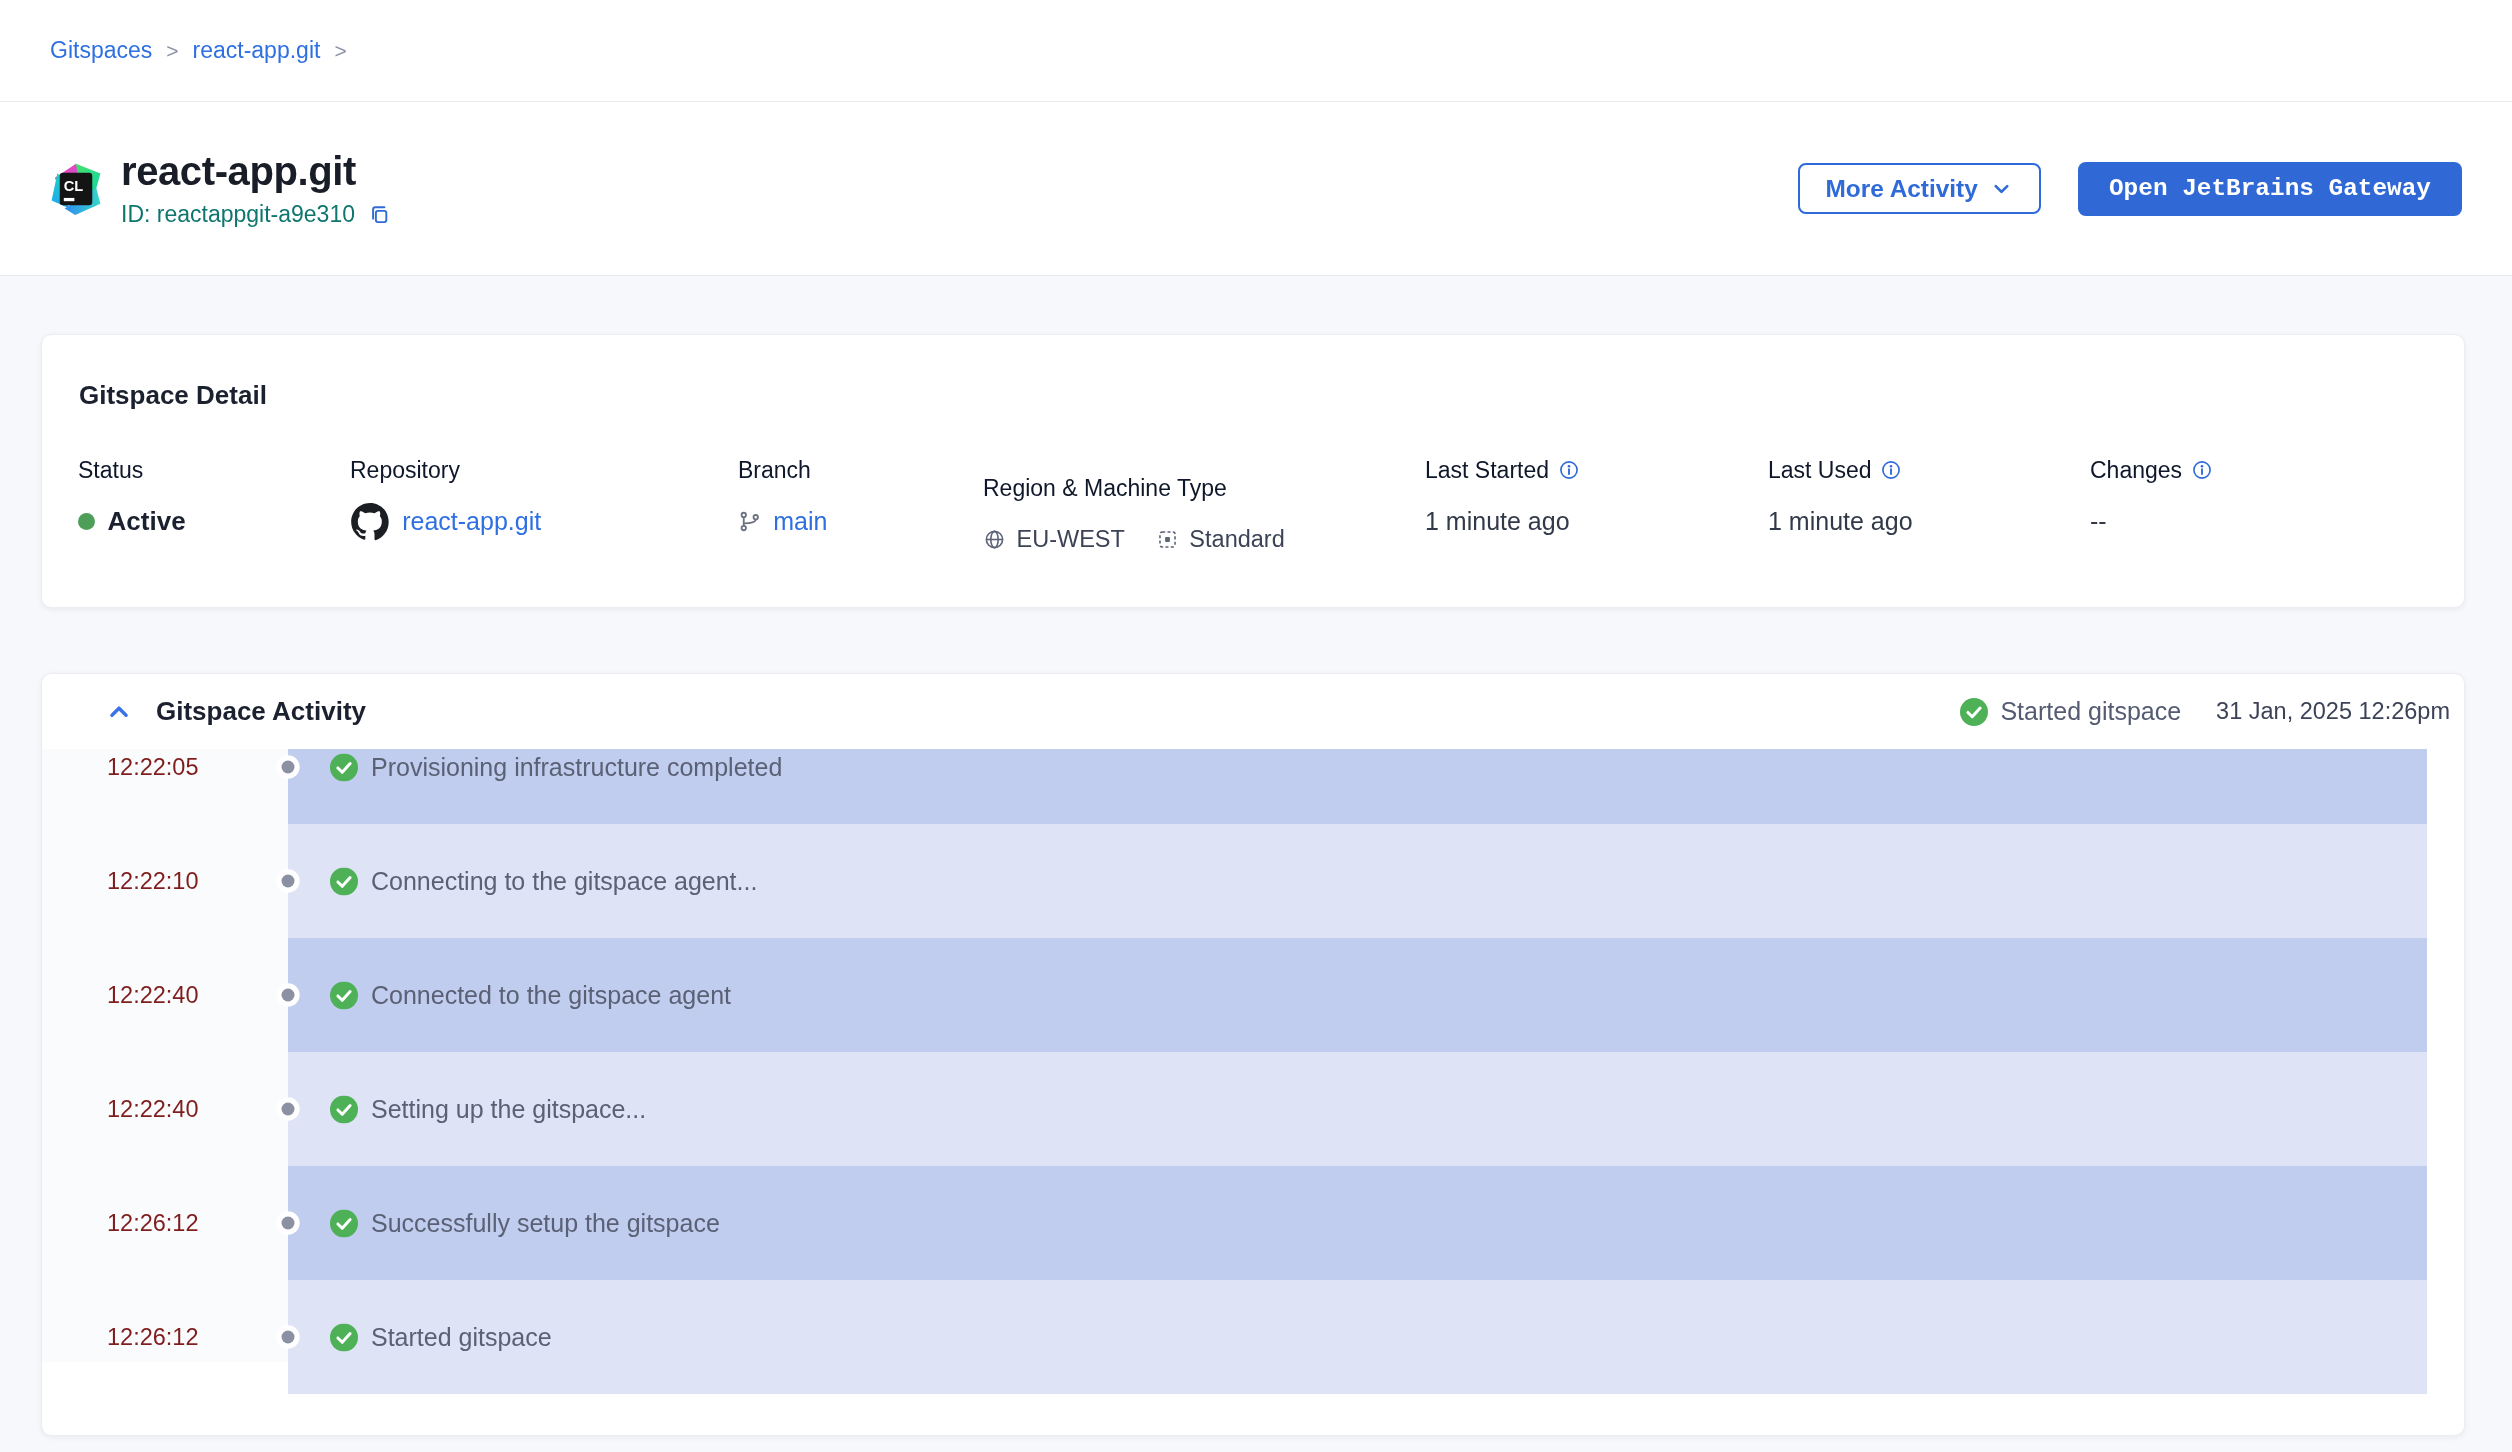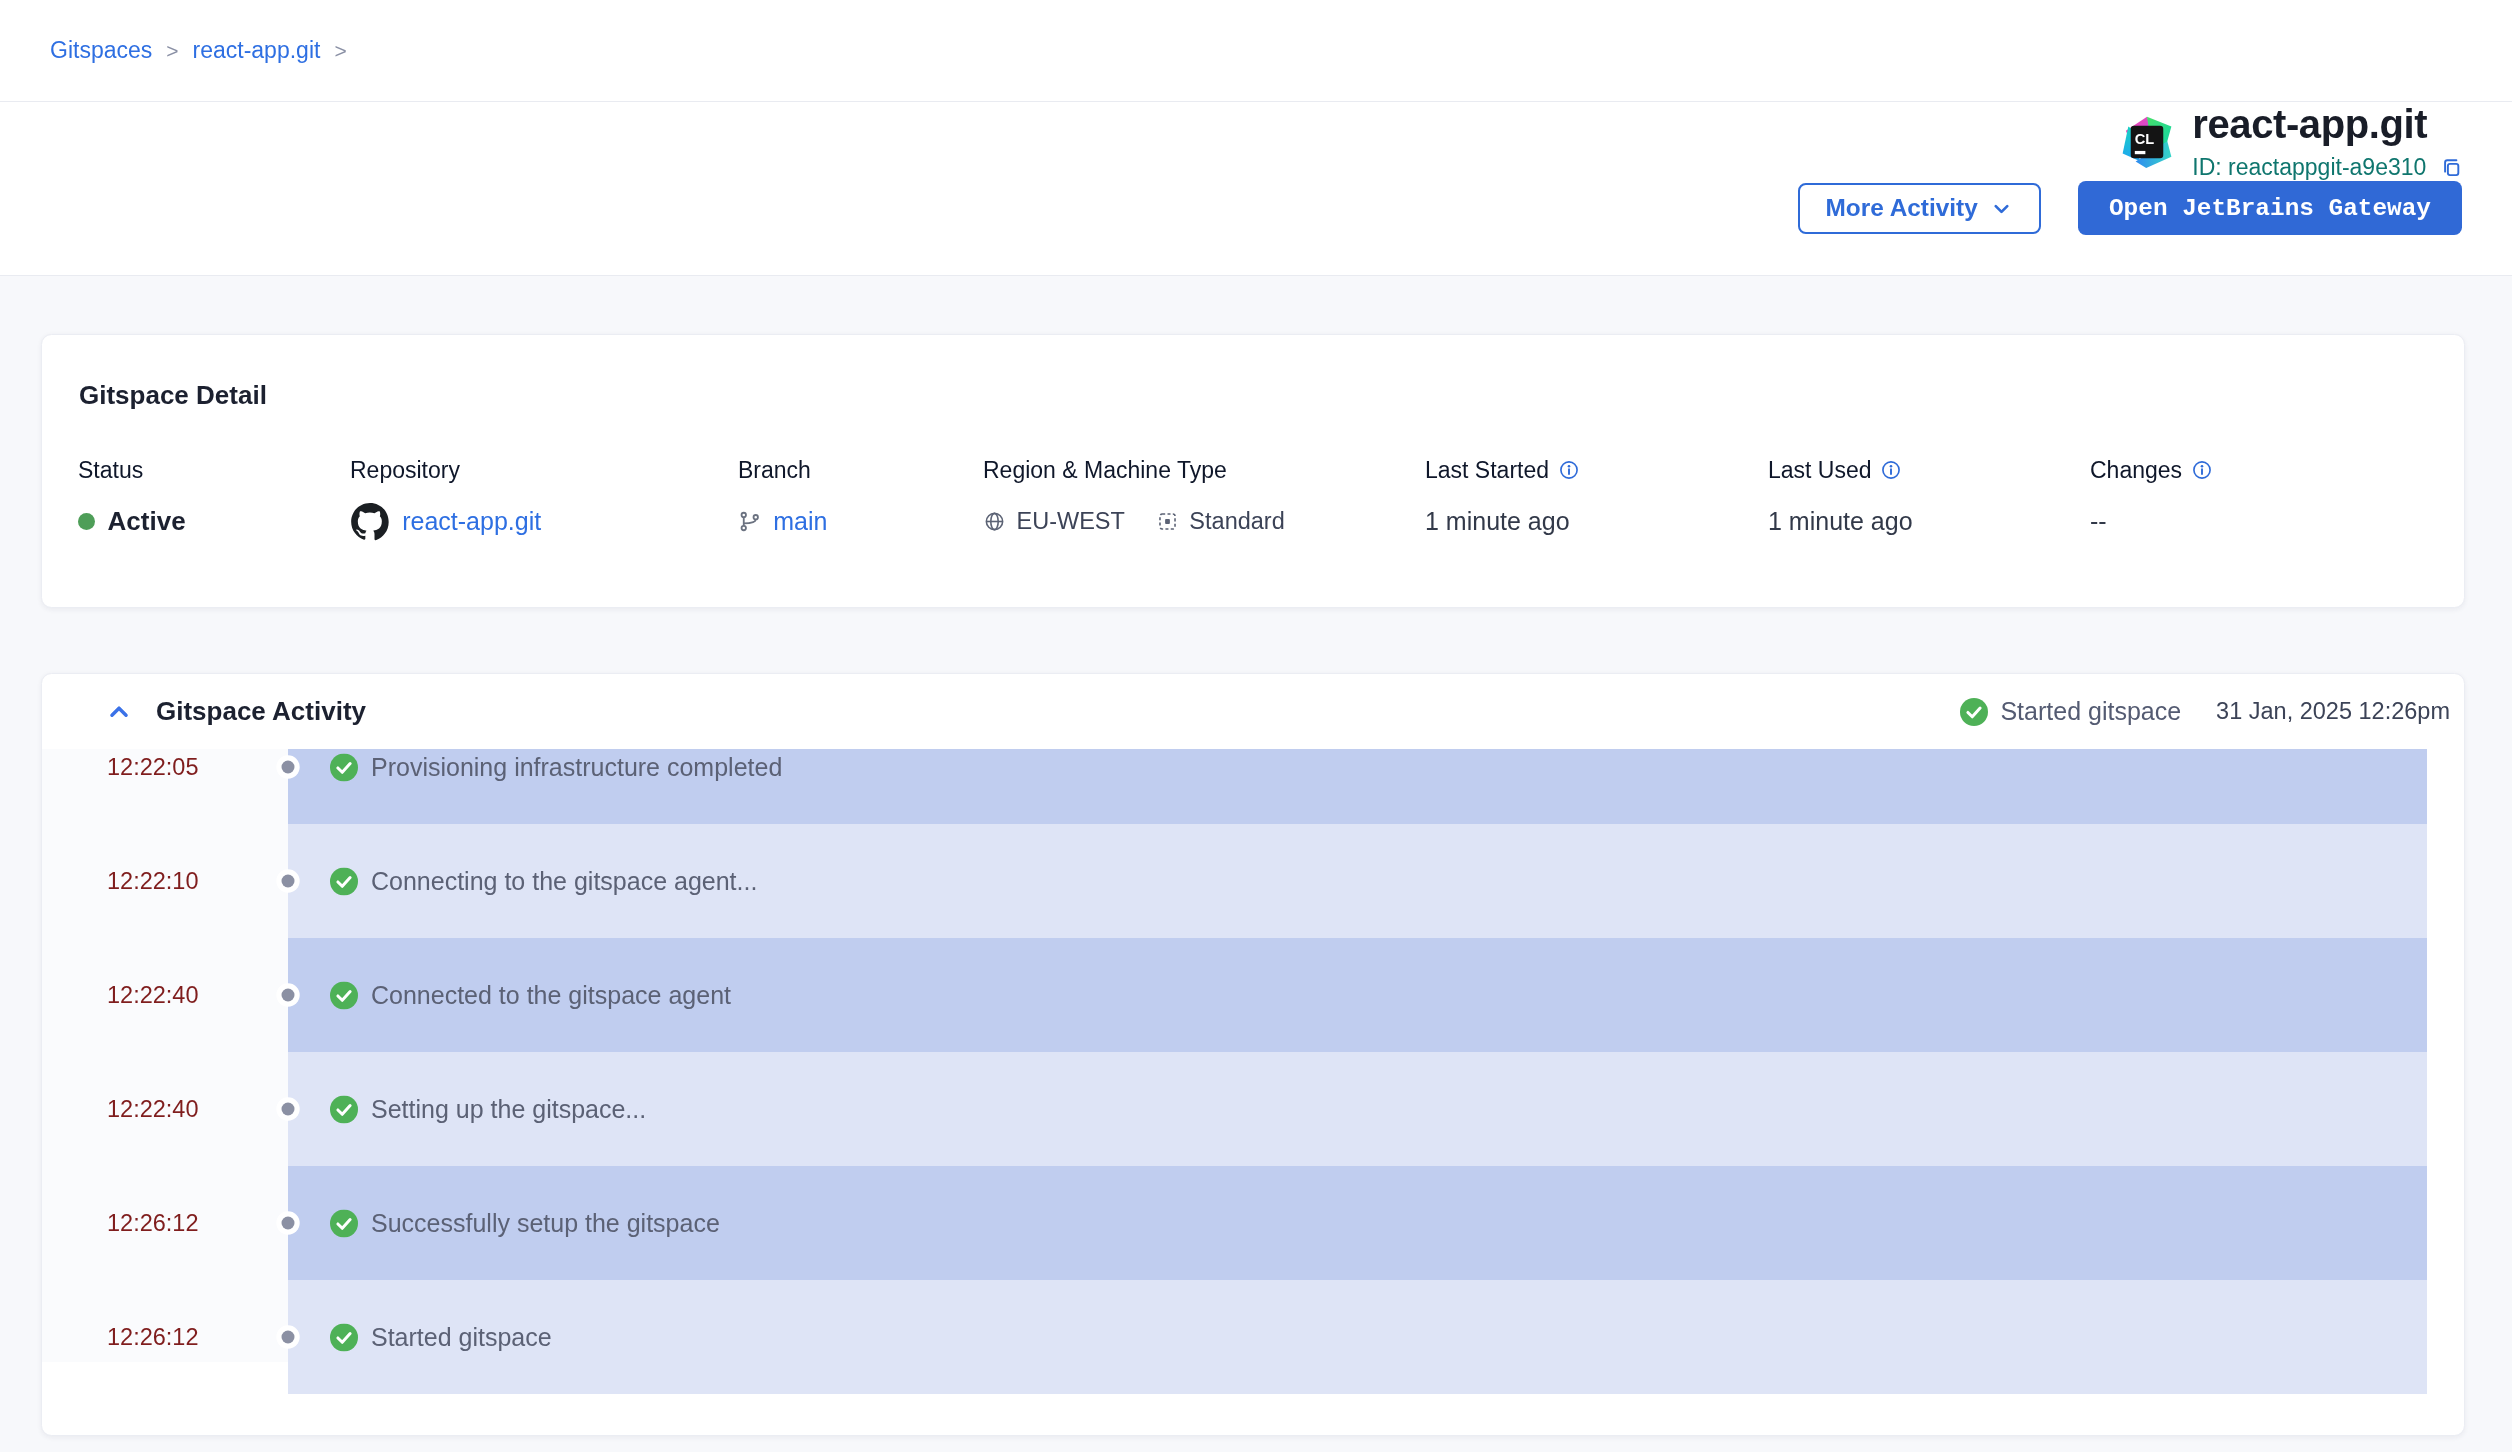--- a/index.html
+++ b/index.html
@@ -15,21 +15,21 @@
   .topbar {
     height:102px; background:#fff; border-bottom:1.7px solid #e9ebf1;
     display:flex; align-items:center; padding:0 50px;
   }
   .crumbs { display:flex; align-items:center; gap:14px; font-size:23px; }
   .crumb-link { color:#2e6fe2; text-decoration:none; cursor:pointer; }
   .crumb-sep { color:#8a90a5; font-size:21px; }
   
   .header-band {
     height:174px; background:#fff; border-bottom:1.7px solid #e9ebf1;
-    display:flex; align-items:flex-end; padding:0 50px;flex-direction:column;
+    display:flex; align-items:center; padding:0 50px;
   }
   .title-group { display:flex; align-items:center; gap:19px; }
   .ide-logo { width:52px; height:52px; flex:0 0 auto; }
   .title-col { display:flex; flex-direction:column; gap:7px; }
   .page-title { font-size:40px; font-weight:700; color:#191d28; letter-spacing:-0.4px; }
   .id-row { display:flex; align-items:center; gap:12.2px; }
   .id-text { font-size:23px; color:#0f766e; }
   .copy-btn { background:none; border:none; cursor:pointer; display:flex; padding:0; }
   .header-actions { margin-left:auto; display:flex; align-items:center; gap:37px; }
   .btn-outline {
@@ -49,21 +49,21 @@
     position:absolute; left:41px; width:2424px; background:#fff;
     border:0.9px solid #ebedf3; border-radius:10.5px;
     box-shadow:0 1.7px 5.2px rgba(40,41,61,.06);
   }
   .detail-card { top:334px; height:274px; padding:45px 37px 0 37px; }
   .card-heading { font-size:26px; font-weight:700; color:#1c2130; }
   .field { position:absolute; top:120px; }
   .field-label { font-size:23px; color:#0f172a; display:flex; align-items:center; gap:9.6px; height:30px; }
   .field-value { margin-top:15.7px; display:flex; align-items:center; gap:12.2px; font-size:25px; color:#323949; height:42px; }
   .f-status { left:36px; } .f-repo { left:308px; } .f-branch { left:696px; }
-  .f-region { left:941px; } .f-started { left:1383px; } .f-used { left:1726px; } .f-changes { left:2048px; }
+  .f-region { left:941px;margin-top:18px; } .f-started { left:1383px; } .f-used { left:1726px; } .f-changes { left:2048px; }
   .status-dot { width:17.4px; height:17.4px; border-radius:50%; background:#4e9e58; }
   .status-value { font-weight:600; color:#1c2130; font-size:26px; }
   .link { color:#2e6fe2; text-decoration:none; cursor:pointer; font-size:25px; }
   .machine-pair { display:flex; align-items:center; gap:31px; }
   .icon-val { display:flex; align-items:center; gap:10.5px; color:#3c4357; font-size:23.5px; }
   
   .activity-card { top:673px; height:763px; overflow:hidden; }
   .activity-header {
     height:75px; display:flex; align-items:center; padding:0 14px 0 64px; gap:0;
   }

